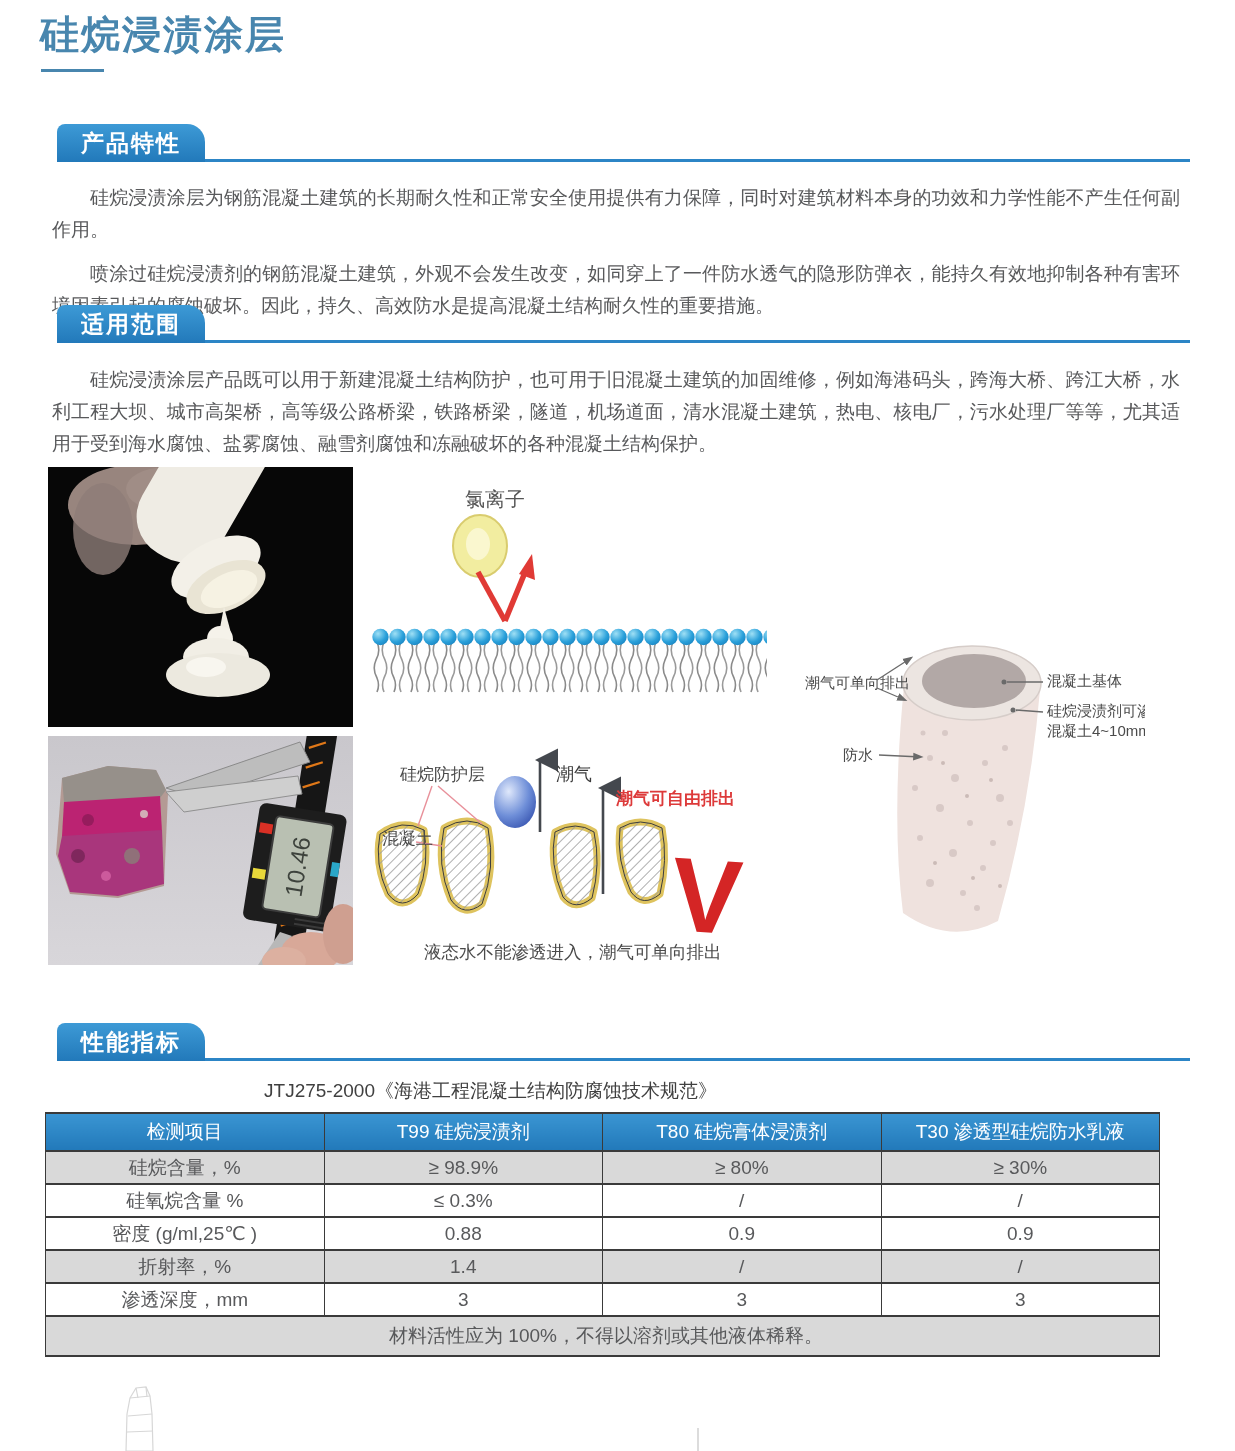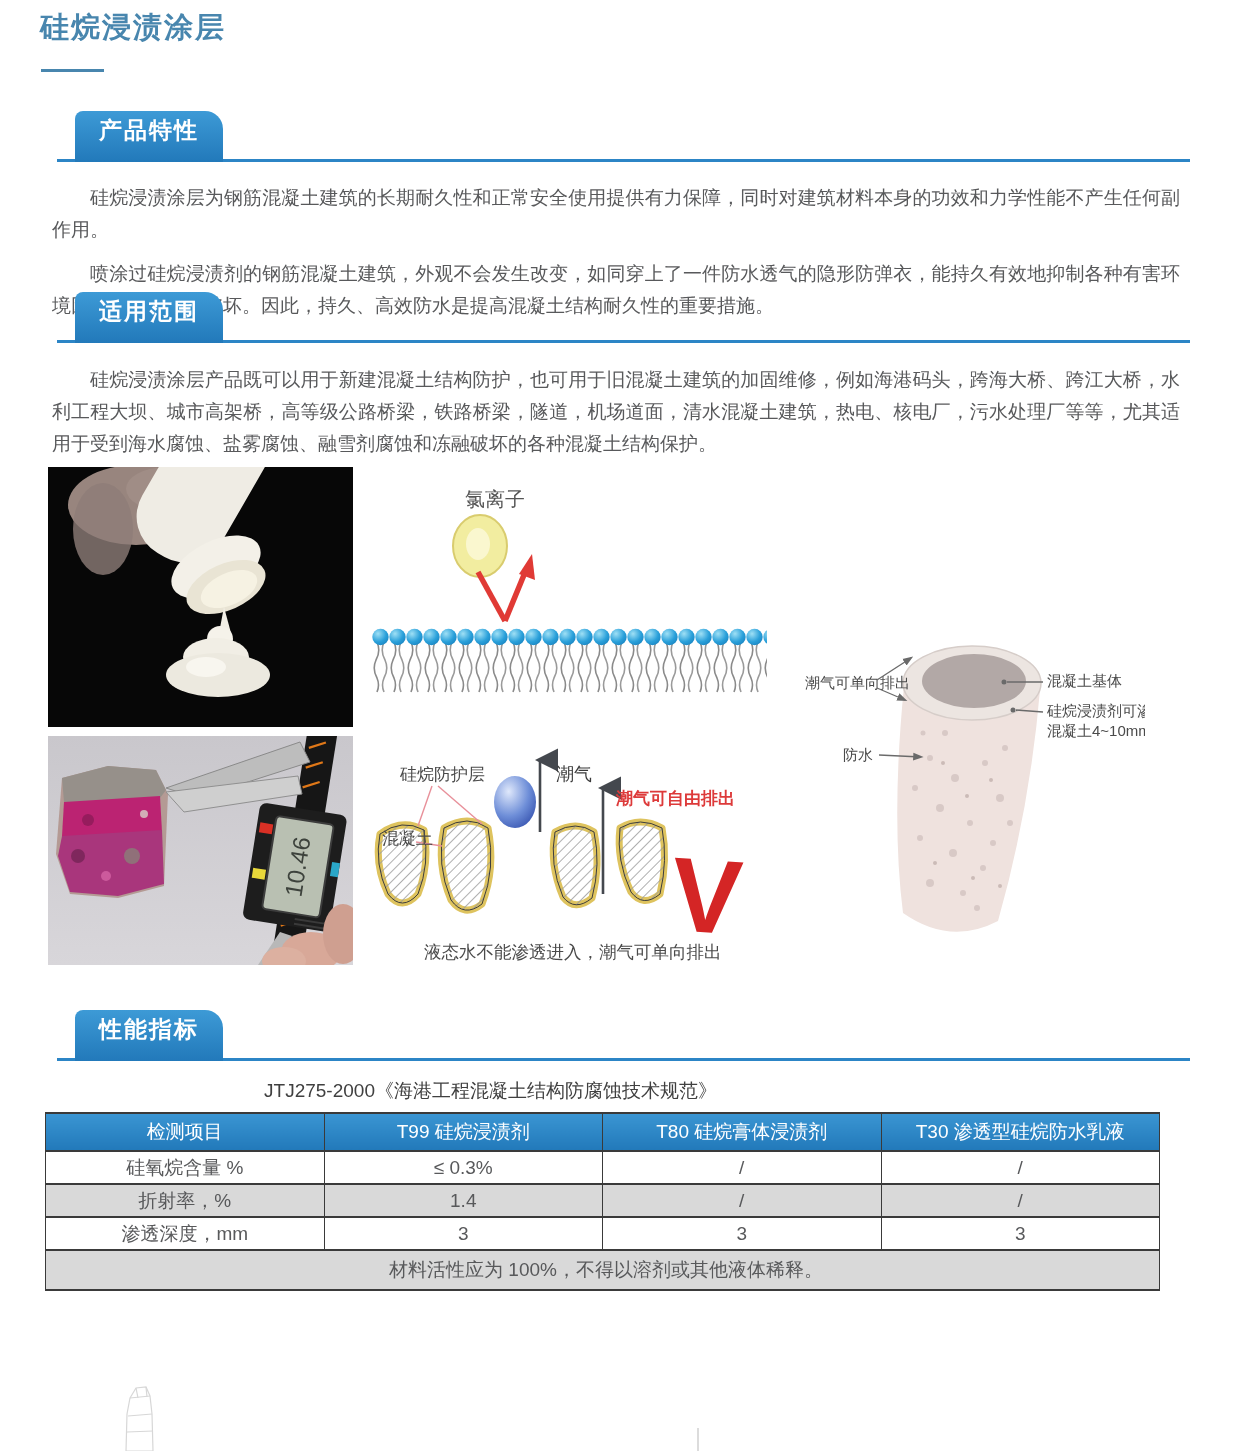--- a/index.html
+++ b/index.html
@@ -3,30 +3,30 @@
 <meta charset="utf-8">
 <style>
   html,body{margin:0;padding:0;background:#ffffff;}
   #page{
     position:relative;width:1235px;height:1451px;background:#ffffff;overflow:hidden;
     font-family:"Liberation Sans","DejaVu Sans",sans-serif;color:#58595b;
   }
   .abs{position:absolute;}
   
   #page-title{
-    left:40px;top:8px;font-size:29px;font-weight:bold;color:#4886ae;letter-spacing:2px;
+    left:40px;top:8px;font-size:39px;font-weight:bold;color:#4886ae;letter-spacing:2px;
   }
   #title-underline{left:41px;top:69px;width:63px;height:3px;background:#4886ae;}
   
   .banner{left:57px;width:1133px;height:40px;}
   .banner .tab{
-    position:absolute;left:0;bottom:0;min-width:148px;height:51px;line-height:38px;
+    position:absolute;left:0;bottom:0;min-width:148px;height:38px;line-height:38px;
     background:linear-gradient(180deg,#3d9ad6 0%,#2279ba 100%);
     color:#ffffff;font-size:23px;font-weight:bold;text-align:center;letter-spacing:2px;
-    border-radius:8px 18px 0 0;padding:0 14px;box-sizing:border-box;margin-left:18px;
+    border-radius:8px 18px 0 0;padding:0 14px;box-sizing:border-box;
   }
   .banner .rule{position:absolute;left:0;right:0;bottom:0;height:3px;background:#2c85c6;}
   
   .para-block{left:40px;width:1152px;}
   .para-block p{
     margin:12px;text-indent:2em;font-size:19px;line-height:32px;color:#58595b;text-align:justify;
   }
   
   #table-caption{left:0;top:1078px;width:981px;text-align:center;font-size:19px;color:#404040;}
   #perf-table-wrap{left:45px;top:1112px;width:1115px;}
@@ -311,25 +311,37 @@
     <table class="perf">
       <thead>
         <tr>
           <th>检测项目</th>
           <th>T99 硅烷浸渍剂</th>
           <th>T80 硅烷膏体浸渍剂</th>
           <th>T30 渗透型硅烷防水乳液</th>
         </tr>
       </thead>
       <tbody>
+        <tr class="gray">
+          <td>硅烷含量，%</td>
+          <td>≥ 98.9%</td>
+          <td>≥ 80%</td>
+          <td>≥ 30%</td>
+        </tr>
         <tr>
           <td>硅氧烷含量 %</td>
           <td>≤ 0.3%</td>
           <td>/</td>
           <td>/</td>
+        </tr>
+        <tr>
+          <td>密度 (g/ml,25℃ )</td>
+          <td>0.88</td>
+          <td>0.9</td>
+          <td>0.9</td>
         </tr>
         <tr class="gray">
           <td>折射率，%</td>
           <td>1.4</td>
           <td>/</td>
           <td>/</td>
         </tr>
         <tr>
           <td>渗透深度，mm</td>
           <td>3</td>

